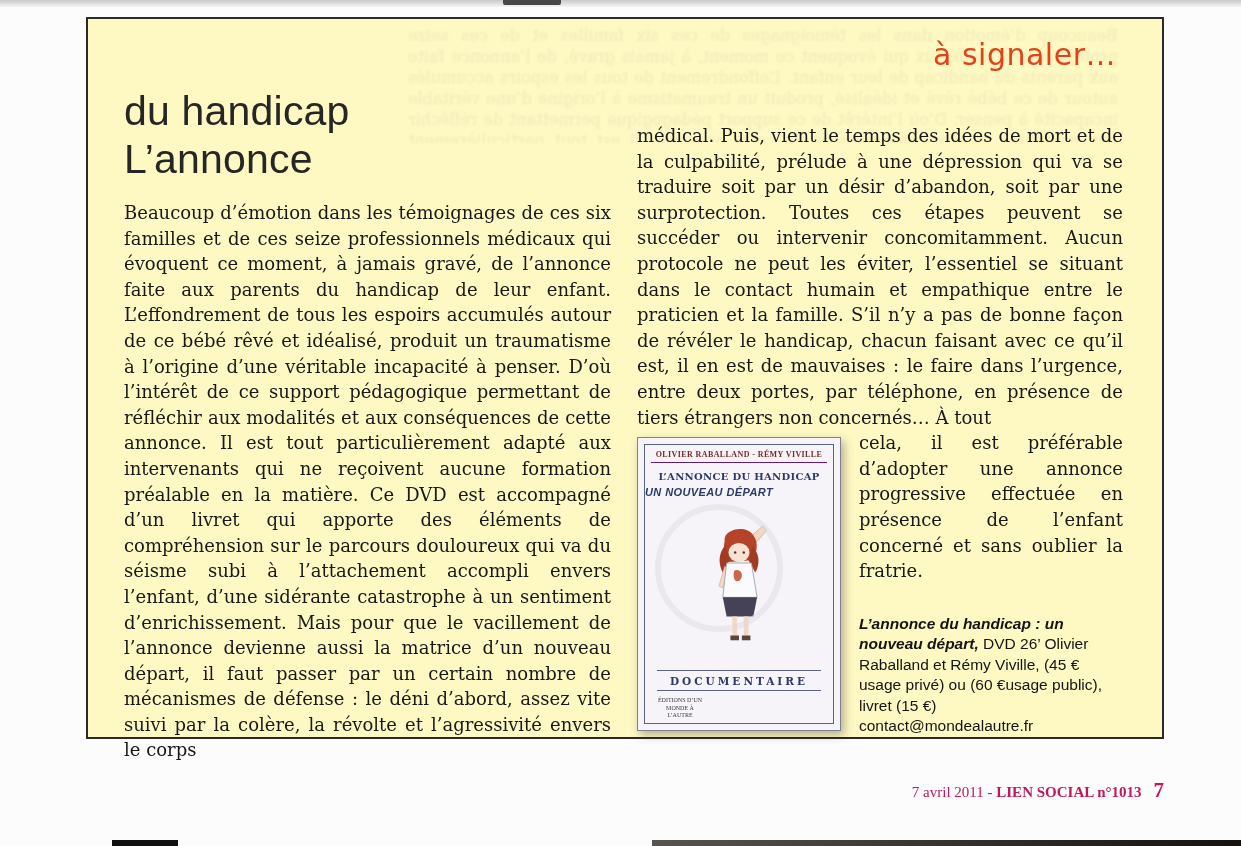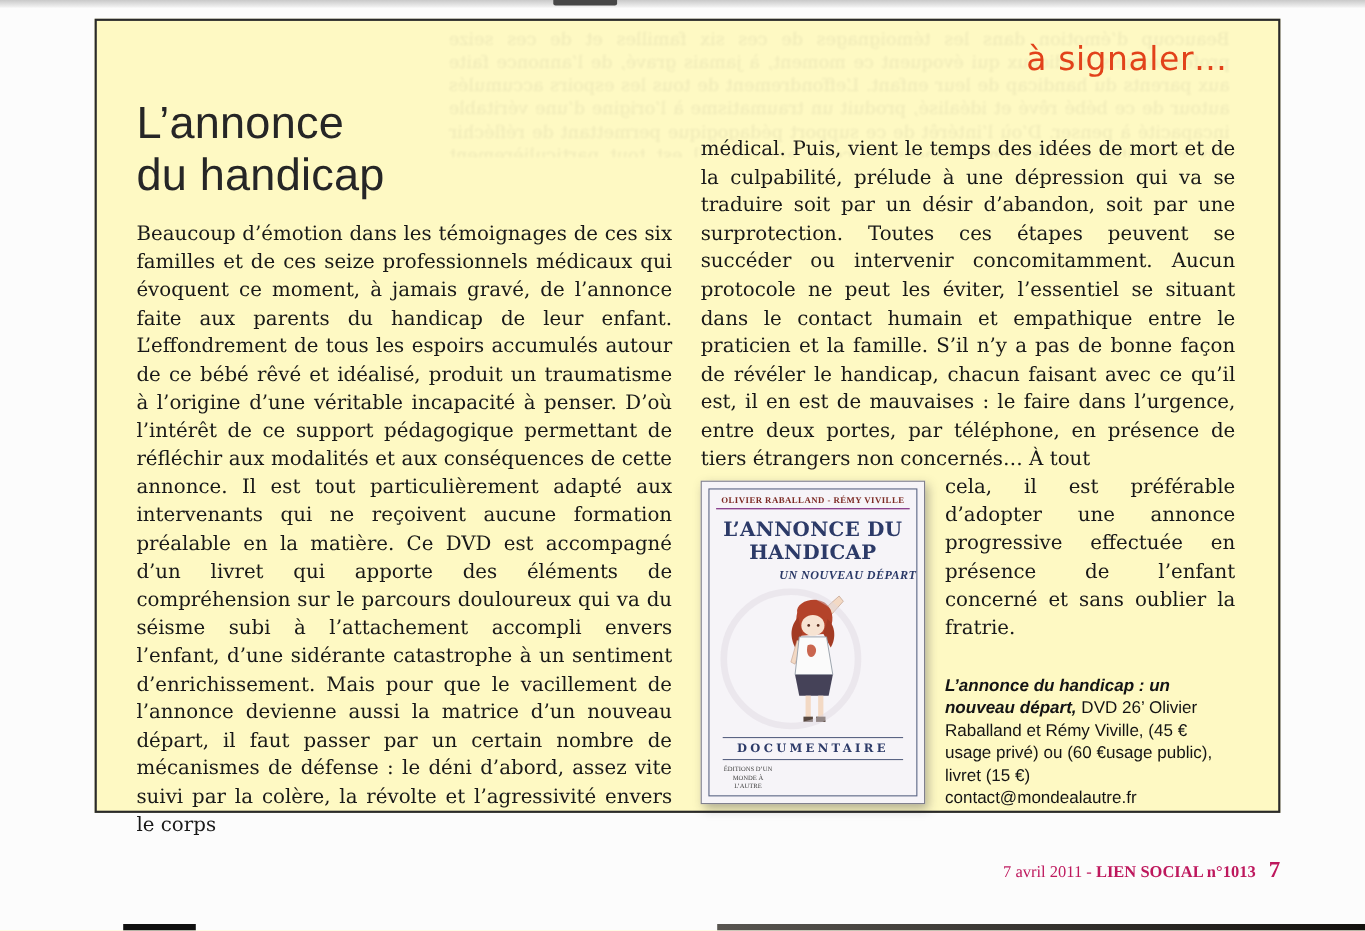--- a/index.html
+++ b/index.html
@@ -37,22 +37,22 @@
   .cover{float:left;width:202px;height:292px;margin:7px 18px 8px 0;
          background:#f6f4f8;border:1px solid #80808e;position:relative;
          box-shadow:3px 4px 9px rgba(40,40,55,.35);}
   .cover-frame{position:absolute;inset:6px;border:1px solid #5a6484;
                display:flex;flex-direction:column;}
   .cover-authors{margin:5px 6px 0;padding-bottom:3px;border-bottom:1px solid #701a75;
                  text-align:center;font-size:8px;font-weight:bold;letter-spacing:.4px;
                  color:#7c2a24;text-transform:uppercase;
                  font-family:"Liberation Serif",serif;}
   .cover-title{margin-top:8px;text-align:center;font-family:"DejaVu Serif",serif;
-               font-weight:bold;font-size:18px;color:#2c3a68;letter-spacing:.3px;}
-  .cover-subtitle{margin-top:4px;text-align:right;font-family:Liberation Serif, serif;
+               font-weight:bold;font-size:10px;color:#2c3a68;letter-spacing:.3px;}
+  .cover-subtitle{margin-top:4px;text-align:left;font-family:Liberation Sans, sans-serif;
                   font-style:italic;font-weight:bold;font-size:11px;color:#2c3a68;
                   letter-spacing:.4px;}
   .cover-art{flex:1;position:relative;display:flex;align-items:center;justify-content:center;}
   .cover-art .ghost{position:absolute;left:10px;top:6px;width:116px;height:116px;
                     border:6px solid #ddd7e0;border-radius:50%;opacity:.45;}
   .cover-genre{margin:0 12px 4px;border-top:1px solid #5a6484;border-bottom:1px solid #5a6484;
                padding:4px 0 3px;text-align:center;font-family:"DejaVu Serif",serif;
                font-size:10.5px;letter-spacing:3px;color:#2c3a68;font-weight:bold;}
   .cover-bottom{height:28px;position:relative;}
   .cover-publisher{position:absolute;left:8px;bottom:3px;width:54px;text-align:center;
@@ -76,22 +76,22 @@
 <div class="scan-bar-left"></div>
 <div class="scan-bar-right"></div>
 
 <div class="panel">
 
   <div class="showthrough">Beaucoup d’émotion dans les témoignages de ces six familles et de ces seize professionnels médicaux qui évoquent ce moment, à jamais gravé, de l’annonce faite aux parents du handicap de leur enfant. L’effondrement de tous les espoirs accumulés autour de ce bébé rêvé et idéalisé, produit un traumatisme à l’origine d’une véritable incapacité à penser. D’où l’intérêt de ce support pédagogique permettant de réfléchir aux modalités et aux conséquences de cette annonce. Il est tout particulièrement adapté aux intervenants qui ne reçoivent aucune formation préalable en la matière. Ce DVD est accompagné d’un livret qui apporte des éléments de compréhension sur le parcours douloureux qui va du séisme subi à l’attachement accompli envers l’enfant, d’une sidérante catastrophe à un sentiment d’enrichissement. Mais pour que le vacillement de l’annonce devienne aussi la matrice d’un nouveau départ, il faut passer par un certain nombre de mécanismes de défense : le déni d’abord, assez vite suivi par la colère, la révolte et l’agressivité envers le corps</div>
 
   <div class="signal">à signaler…</div>
 
   <div class="title">
+    <div>du handicap</div>
     <div>L’annonce</div>
-    <div>du handicap</div>
   </div>
 
   <div class="col-left">
     <p class="body-text">Beaucoup d’émotion dans les témoignages de ces six familles et de ces seize professionnels médicaux qui évoquent ce moment, à jamais gravé, de l’annonce faite aux parents du handicap de leur enfant. L’effondrement de tous les espoirs accumulés autour de ce bébé rêvé et idéalisé, produit un traumatisme à l’origine d’une véritable incapacité à penser. D’où l’intérêt de ce support pédagogique permettant de réfléchir aux modalités et aux conséquences de cette annonce. Il est tout particulièrement adapté aux intervenants qui ne reçoivent aucune formation préalable en la matière. Ce DVD est accompagné d’un livret qui apporte des éléments de compréhension sur le parcours douloureux qui va du séisme subi à l’attachement accompli envers l’enfant, d’une sidérante catastrophe à un sentiment d’enrichissement. Mais pour que le vacillement de l’annonce devienne aussi la matrice d’un nouveau départ, il faut passer par un certain nombre de mécanismes de défense : le déni d’abord, assez vite suivi par la colère, la révolte et l’agressivité envers le corps</p>
   </div>
 
   <div class="col-right">
     <p class="body-text">médical. Puis, vient le temps des idées de mort et de la culpabilité, prélude à une dépression qui va se traduire soit par un désir d’abandon, soit par une surprotection. Toutes ces étapes peuvent se succéder ou intervenir concomitamment. Aucun protocole ne peut les éviter, l’essentiel se situant dans le contact humain et empathique entre le praticien et la famille. S’il n’y a pas de bonne façon de révéler le handicap, chacun faisant avec ce qu’il est, il en est de mauvaises : le faire dans l’urgence, entre deux portes, par téléphone, en présence de tiers étrangers non concernés… À tout</p>
 
     <div class="cover">

